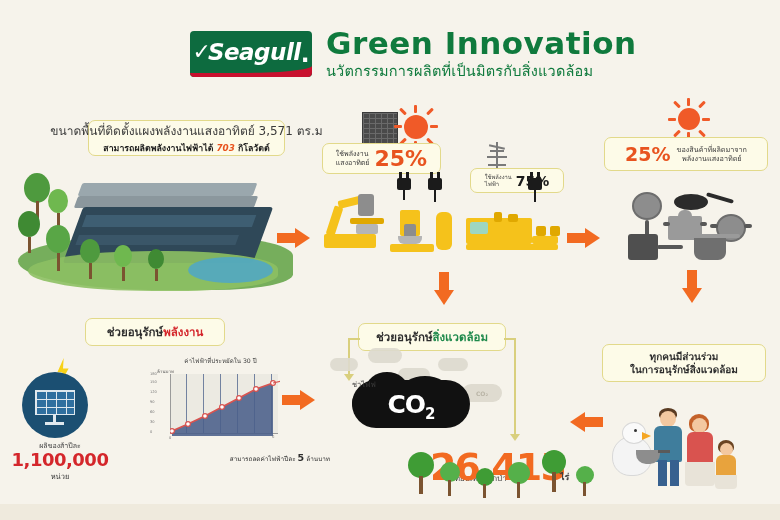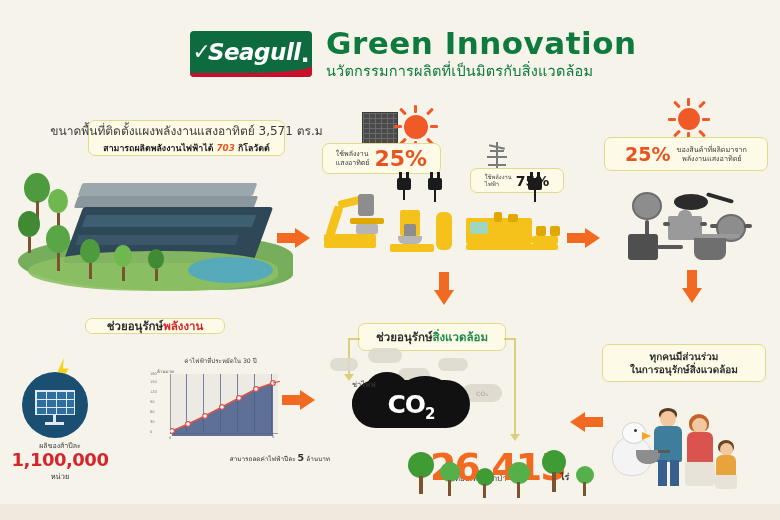--- a/index.html
+++ b/index.html
@@ -67,21 +67,21 @@
   #box-elec{left:470px;top:168px;width:94px;height:25px;gap:4px;padding:0 5px;}
   #box-elec .lbl{font-size:5.8px;color:#3b3b3b;line-height:1.15;text-align:left;}
   #box-elec .pct{font-size:14px;font-weight:bold;color:#1b1b1b;line-height:1;}
 
   
   #box-goods{left:604px;top:137px;width:164px;height:34px;gap:6px;padding:0 7px;}
   #box-goods .pct{font-size:19px;font-weight:bold;color:#e8541f;line-height:1;}
   #box-goods .lbl{font-size:7.2px;color:#3b3b3b;line-height:1.25;text-align:center;}
 
   
-  #box-saveenergy{left:85px;top:318px;width:140px;height:16px;}
+  #box-saveenergy{left:85px;top:318px;width:140px;height:28px;}
   #box-saveenergy .t{font-size:11.5px;font-weight:bold;color:#2d2d2d;}
   #box-saveenergy .t .hl{color:#d4262b;}
 
   
   #box-saveenv{left:358px;top:323px;width:148px;height:28px;}
   #box-saveenv .t{font-size:11.5px;font-weight:bold;color:#2d2d2d;}
   #box-saveenv .t .hl{color:#1f8a4c;}
 
   
   #box-everyone{left:602px;top:344px;width:164px;height:38px;flex-direction:column;line-height:1.3;}

